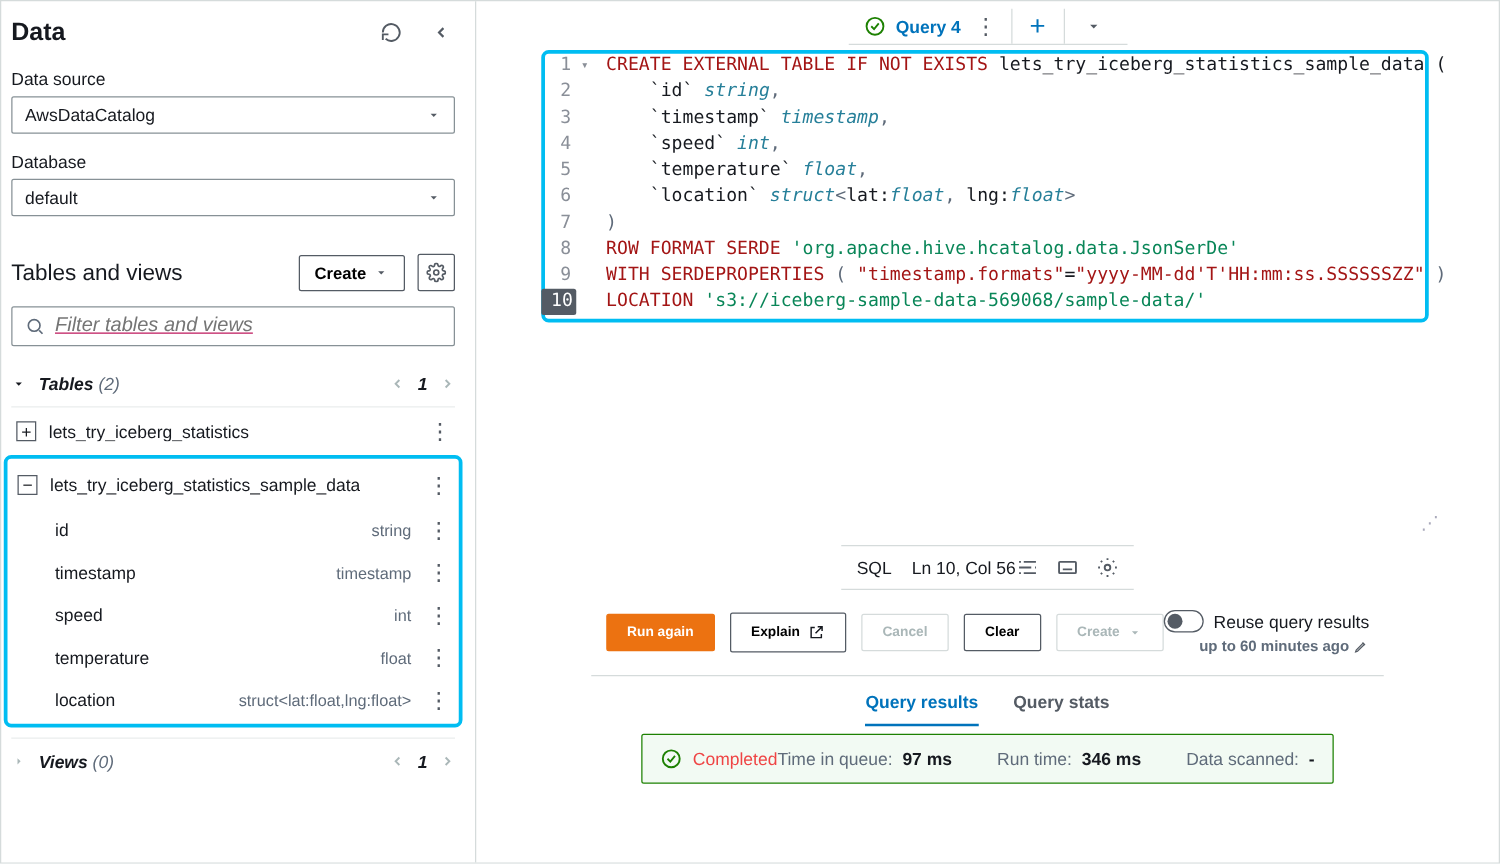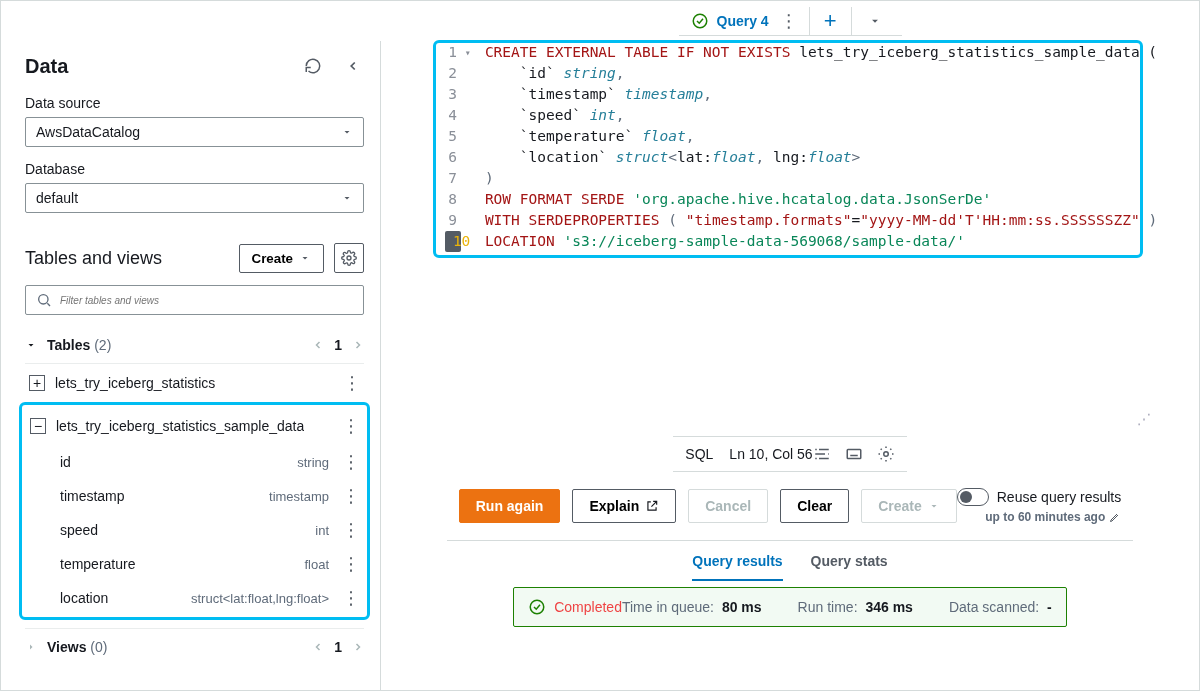--- a/index.html
+++ b/index.html
@@ -1,34 +1,34 @@
 <!DOCTYPE html>
 <html><head>
 <meta charset="utf-8">
 <style>
 * { box-sizing: border-box; margin: 0; padding: 0; }
 body { font-family: "Amazon Ember", "Helvetica Neue", Arial, sans-serif; font-size: 14px; color: #16191f; background: #fff; width: 1200px; height: 691px; overflow: hidden; }
 .app { display: flex; height: 100%; border: 1px solid #d5dbdb; }
 
 
-.sidebar { width: 380px; border-right: 1px solid #d5dbdb; display: flex; flex-direction: column; padding: 12px 16px 0 24px; overflow-y: auto; margin-top: 40px; }
+.sidebar { width: 380px; border-right: 1px solid #d5dbdb; display: flex; flex-direction: column; padding: 12px 16px 0 8px; overflow-y: auto; }
 .sidebar-header { display: flex; align-items: center; justify-content: space-between; margin-bottom: 16px; }
 .sidebar-title { font-size: 20px; font-weight: 700; }
 .sidebar-header-icons { display: flex; gap: 16px; align-items: center; }
 .icon-btn { background: none; border: none; cursor: pointer; padding: 4px; color: #545b64; display: inline-flex; align-items: center; justify-content: center; }
 .form-label { font-size: 14px; color: #16191f; margin-bottom: 6px; display: block; }
 .form-select { width: 100%; border: 1px solid #879196; border-radius: 2px; padding: 6px 10px; font-size: 14px; background: #fff; display: flex; justify-content: space-between; align-items: center; cursor: pointer; margin-bottom: 14px; }
 .section-header { display: flex; justify-content: space-between; align-items: center; margin: 16px 0 12px 0; }
 .section-title { font-size: 18px; font-weight: 400; }
 .section-actions { display: flex; gap: 10px; align-items: center; }
 .create-btn { border: 1px solid #545b64; background: #fff; border-radius: 2px; padding: 6px 12px; font-weight: 700; display: inline-flex; align-items: center; gap: 6px; cursor: pointer; }
 .gear-btn { border: 1px solid #545b64; background: #fff; border-radius: 2px; padding: 6px; cursor: pointer; display: inline-flex; }
 .filter-box { display: flex; align-items: center; gap: 8px; border: 1px solid #879196; border-radius: 2px; padding: 6px 10px; margin-bottom: 12px; }
-.filter-input { border: none; outline: none; flex: 1; font-size: 10px; font-style: italic; color: #be185d; }
-.group-row { display: flex; align-items: center; justify-content: space-between; padding: 10px 0; }
+.filter-input { border: none; outline: none; flex: 1; font-size: 16px; font-style: italic; color: #be185d; text-decoration: underline; }
+.group-row { display: flex; align-items: center; justify-content: space-between; padding: 10px 0; font-style: italic; }
 .group-left { display: flex; align-items: center; gap: 10px; }
 .count { color: #5f6b7a; }
 .pager { display: flex; align-items: center; gap: 10px; color: #5f6b7a; }
 .pager .num { color: #16191f; font-weight: 700; }
 .caret-toggle { display: inline-flex; cursor: pointer; }
 
 .table-row { display: flex; align-items: center; justify-content: space-between; padding: 10px 0 10px 4px; border-top: 1px solid #eaeded; }
 .table-row-left { display: flex; align-items: center; gap: 10px; min-width: 0; }
 .table-name { white-space: nowrap; overflow: hidden; text-overflow: ellipsis; }
 .more-dots { min-width: 24px; text-align: center; color: #545b64; cursor: pointer; font-size: 18px; line-height: 1; }
@@ -47,41 +47,41 @@
 .tab-label { color: #0073bb; font-weight: 700; }
 .tab-right { display: flex; align-items: center; }
 .vline { width: 1px; height: 28px; background: #d5dbdb; margin: 0 8px; }
 .plus-btn { color: #0073bb; font-size: 22px; cursor: pointer; padding: 0 6px; }
 .caret-btn { color: #545b64; padding: 0 8px; cursor: pointer; }
 
 .editor-wrap { position: relative; flex-shrink: 0; }
 .editor-highlight { position: absolute; top: 4px; left: 10px; right: 14px; height: 218px; border: 3px solid #00bdf2; border-radius: 6px; pointer-events: none; }
 .editor { display: flex; font-family: "Monaco","Menlo","Consolas",monospace; font-size: 14.5px; line-height: 21px; padding: 6px 0 0 0; height: 400px; position: relative; }
 .gutter { width: 44px; text-align: right; color: #8a8f98; padding-right: 10px; user-select: none; }
-.gutter .cur { background: #545b64; color: #eab308; padding: 0 8px; margin-right: -4px; border-radius: 2px; display: inline-block; width: 16px; text-align: center; }
+.gutter .cur { background: #545b64; color: #ffffff; padding: 0 8px; margin-right: -4px; border-radius: 2px; display: inline-block; width: 28px; text-align: center; }
 .gutter .fold { position: relative; }
 .gutter .fold::after { content: "▾"; position: absolute; right: -14px; top: 0; font-size: 10px; color: #8a8f98; }
 .code { flex: 1; white-space: pre; padding-left: 18px; overflow-x: auto; }
 .kw { color: #a31515; }
 .ident { color: #16191f; }
 .type { color: #267f99; font-style: italic; }
 .str { color: #098658; }
 .strlit { color: #a31515; }
 .op { color: #16191f; }
 .punc { color: #5f6b7a; }
 .resize-handle { position: absolute; right: 6px; bottom: 6px; color: #aab; cursor: nwse-resize; }
 
 .status-bar { display: flex; align-items: center; justify-content: space-between; border-top: 1px solid #d5dbdb; border-bottom: 1px solid #d5dbdb; padding: 8px 12px; font-size: 14px; color: #16191f; }
 .status-left { display: flex; gap: 16px; }
 .status-right { display: flex; gap: 14px; align-items: center; color: #545b64; }
 .sm-icon { cursor: pointer; }
 
 .action-bar { display: flex; align-items: center; justify-content: space-between; padding: 16px 12px; border-bottom: 1px solid #d5dbdb; }
 .action-left { display: flex; gap: 12px; align-items: center; }
-.btn { border: 1px solid #545b64; background: #fff; border-radius: 2px; padding: 8px 16px; font-weight: 700; cursor: pointer; display: inline-flex; align-items: center; gap: 6px; font-size: 14px; }
+.btn { border: 1px solid #545b64; background: #fff; border-radius: 2px; padding: 8px 16px; font-weight: 700; cursor: pointer; display: inline-flex; align-items: center; gap: 6px; font-size: 11px; }
 .btn-primary { background: #ec7211; border-color: #ec7211; color: #fff; }
 .btn-disabled { color: #aab7b8; border-color: #d5dbdb; cursor: default; }
 .reuse-right { display: flex; flex-direction: column; align-items: flex-end; gap: 4px; }
 .reuse-row { display: flex; align-items: center; gap: 8px; }
 .toggle-pill { width: 32px; height: 18px; border: 1px solid #545b64; border-radius: 10px; position: relative; display: inline-block; }
 .toggle-pill::after { content: ""; position: absolute; left: 2px; top: 2px; width: 12px; height: 12px; border-radius: 50%; background: #545b64; }
 .reuse-sub { font-size: 12px; color: #5f6b7a; display: flex; align-items: center; gap: 4px; font-weight: bold; }
 
 .results-tabs { display: flex; gap: 28px; padding: 12px 16px 0 16px; }
 .rtab { padding-bottom: 10px; font-weight: 700; color: #545b64; cursor: pointer; }
@@ -395,19 +395,19 @@
 
     <div class="completed-bar">
       <div class="completed-left">
         <svg width="18" height="18" viewBox="0 0 24 24" fill="none" stroke="#1d8102" stroke-width="2">
             <circle cx="12" cy="12" r="9"></circle>
             <path d="M8 12l3 3 5-6"></path>
           </svg>
         <span>Completed</span>
       </div>
       <div class="completed-stats">
-        <span><span class="stat-label">Time in queue:</span> <b>80 ms</b></span>
+        <span><span class="stat-label">Time in queue:</span> <b>97 ms</b></span>
         <span><span class="stat-label">Run time:</span> <b>346 ms</b></span>
         <span><span class="stat-label">Data scanned:</span> <b>-</b></span>
       </div>
     </div>
   </main>
 </div>
 
 </body></html>

